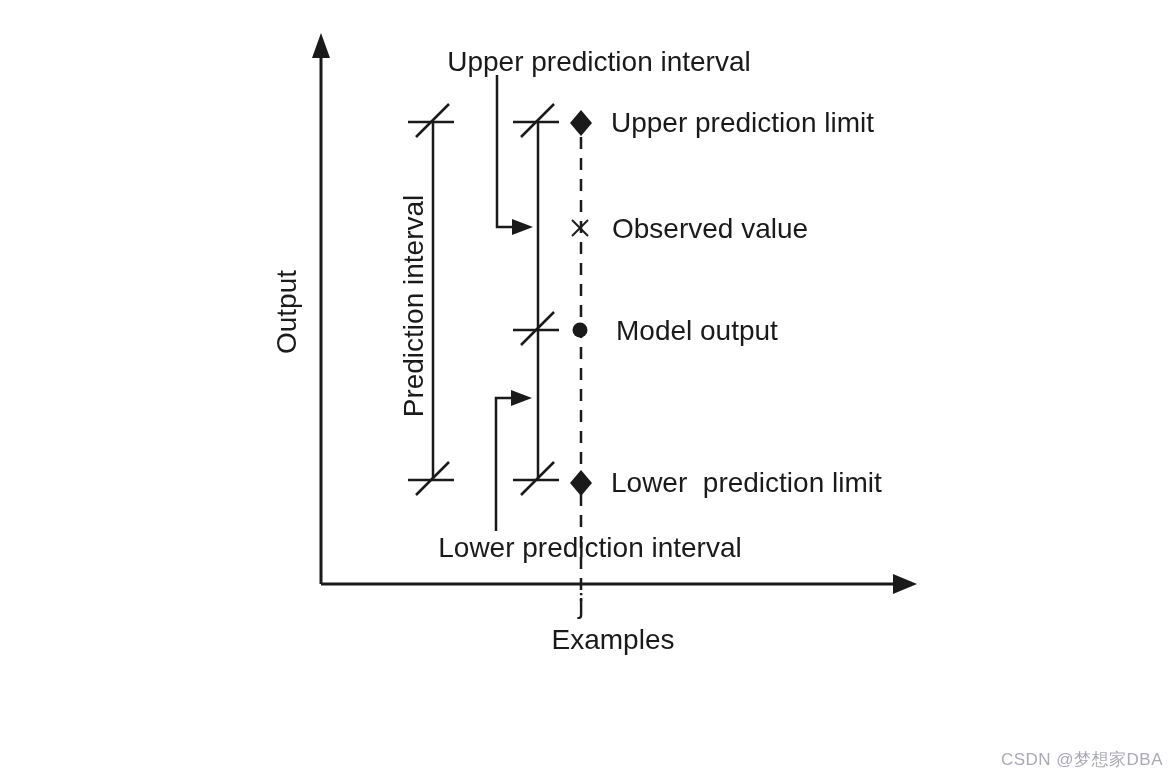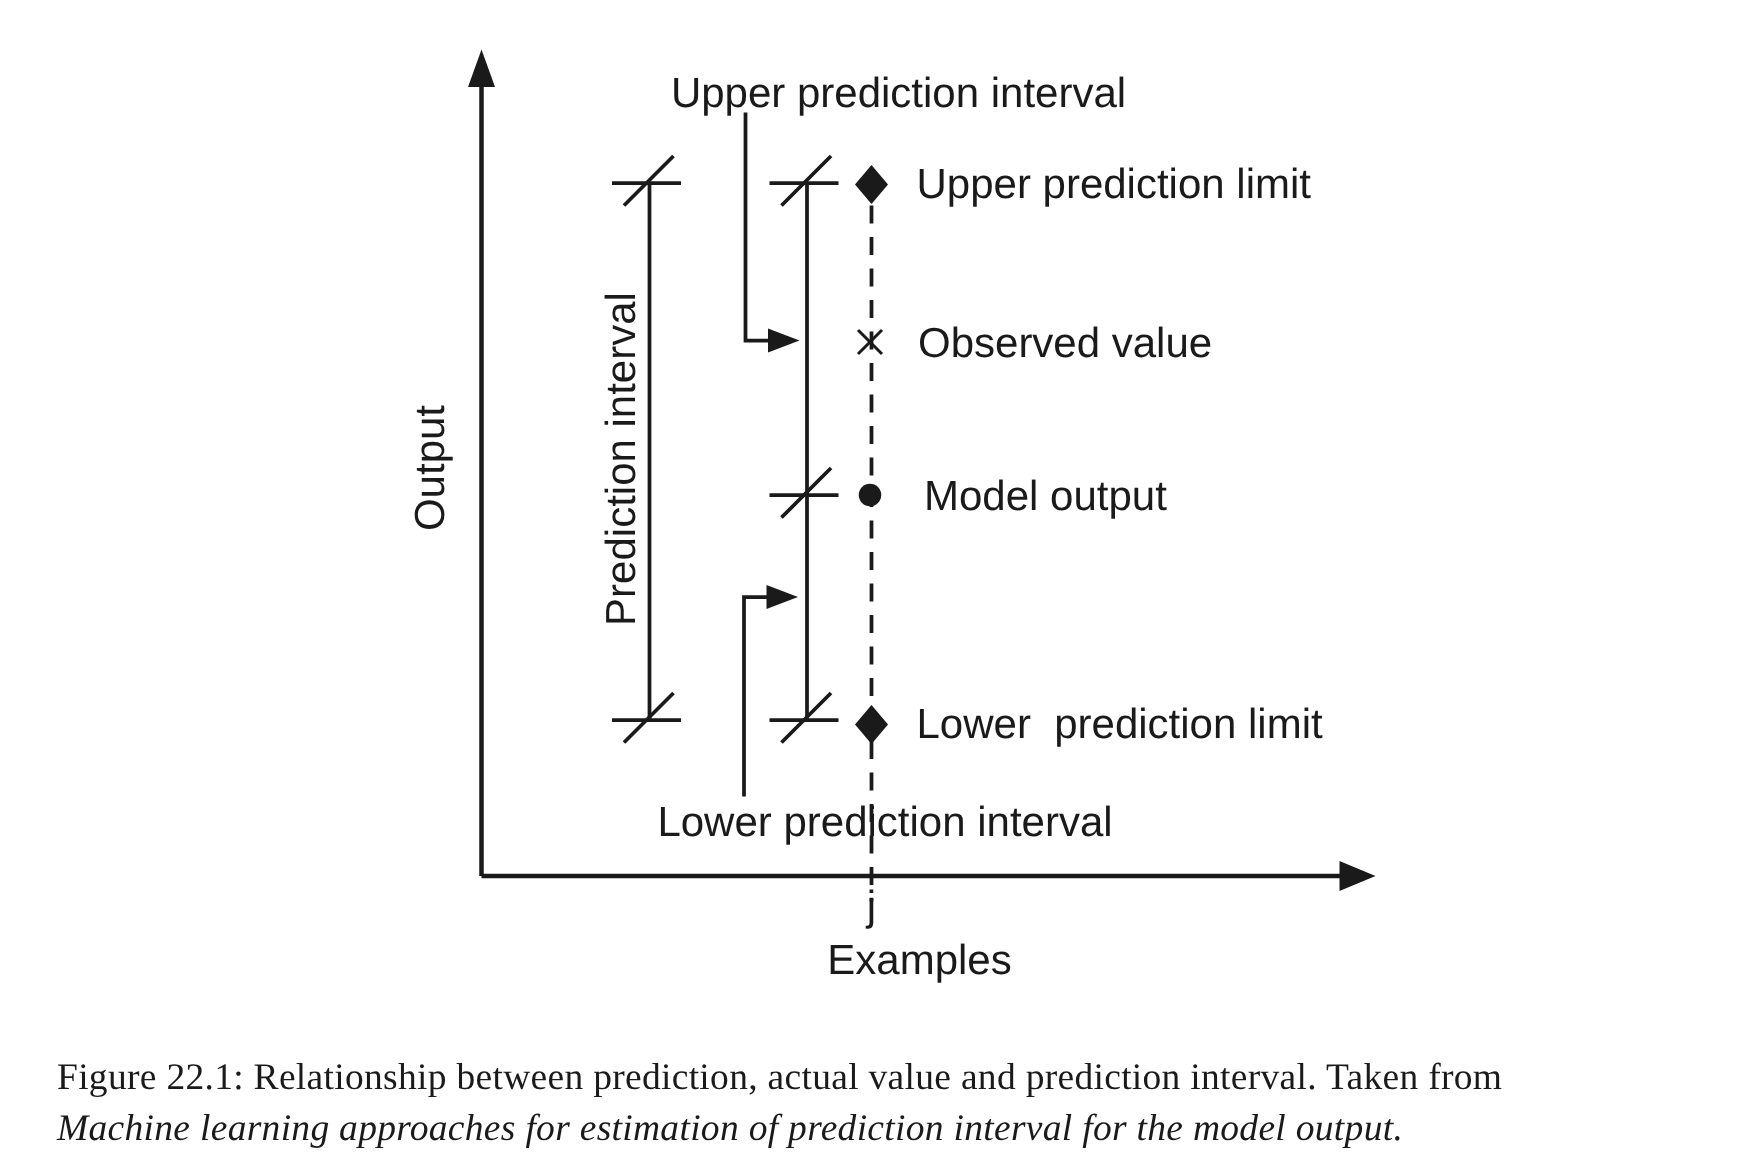--- a/index.html
+++ b/index.html
@@ -130,19 +130,16 @@
       <text x="616" y="340">Model output</text>
     </g>
 
     <g>
       <polygon class="ink-fill" points="581,470 592,483 581,496 570,483"></polygon>
       <text x="611" y="492">Lower  prediction limit</text>
     </g>
 
   </svg>
 
-  <div class="caption">
-    <div class="line1">Figure 22.1: Relationship between prediction, actual value and prediction interval. Taken from</div>
-    <div class="line2">Machine learning approaches for estimation of prediction interval for the model output.</div>
-  </div>
 
+  <div class="watermark">CSDN @梦想家DBA</div>
 
 </div>
 
 </body></html>

